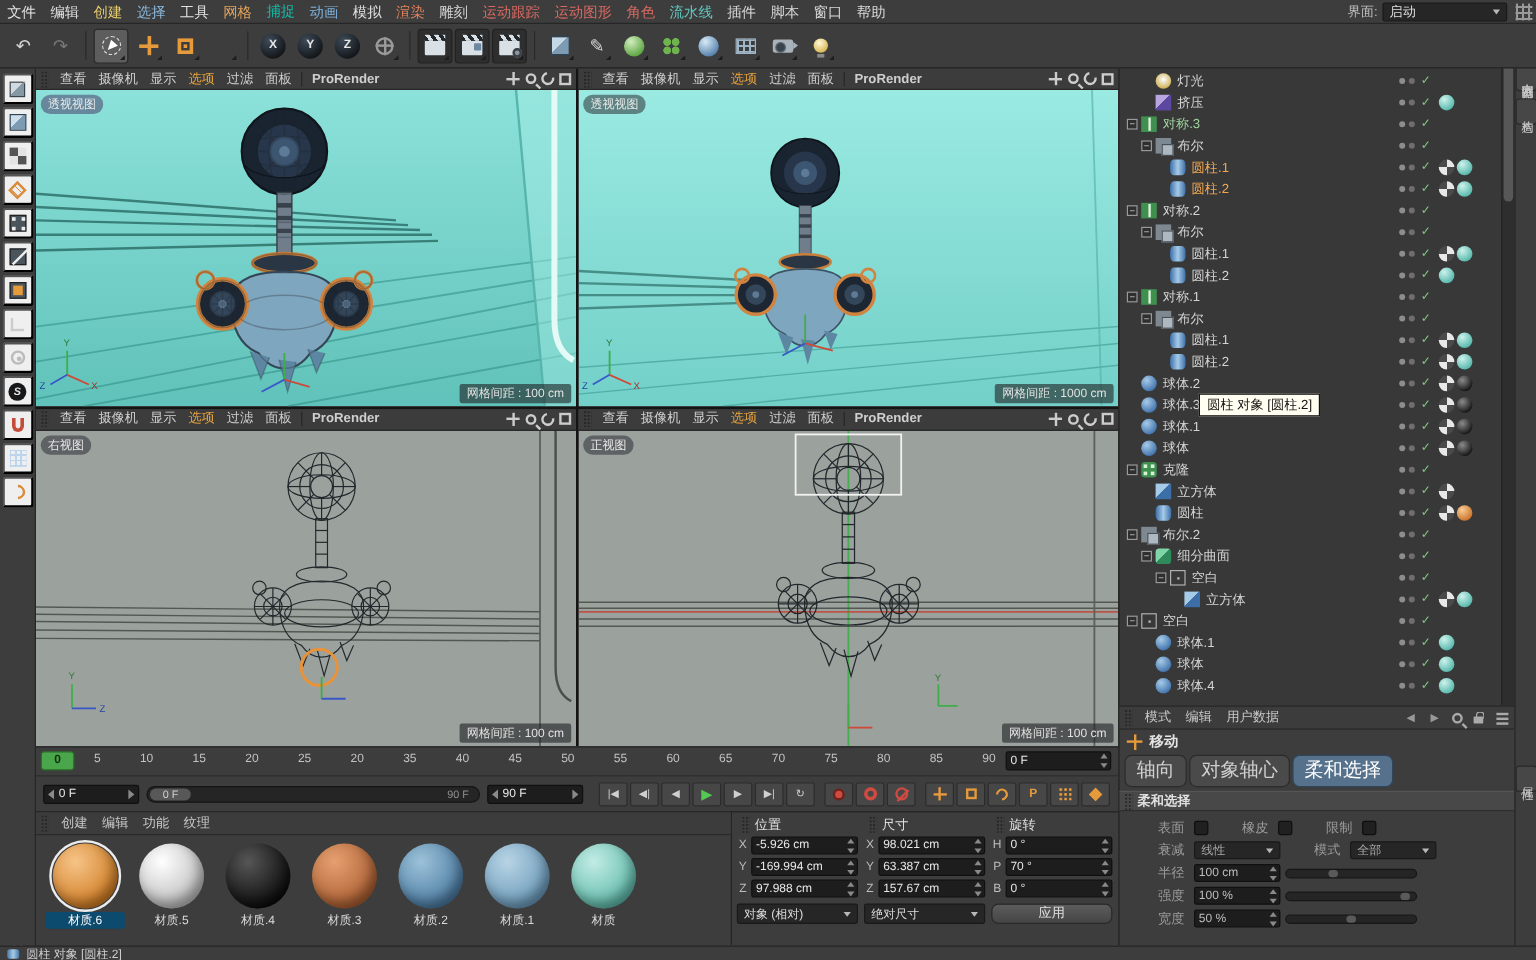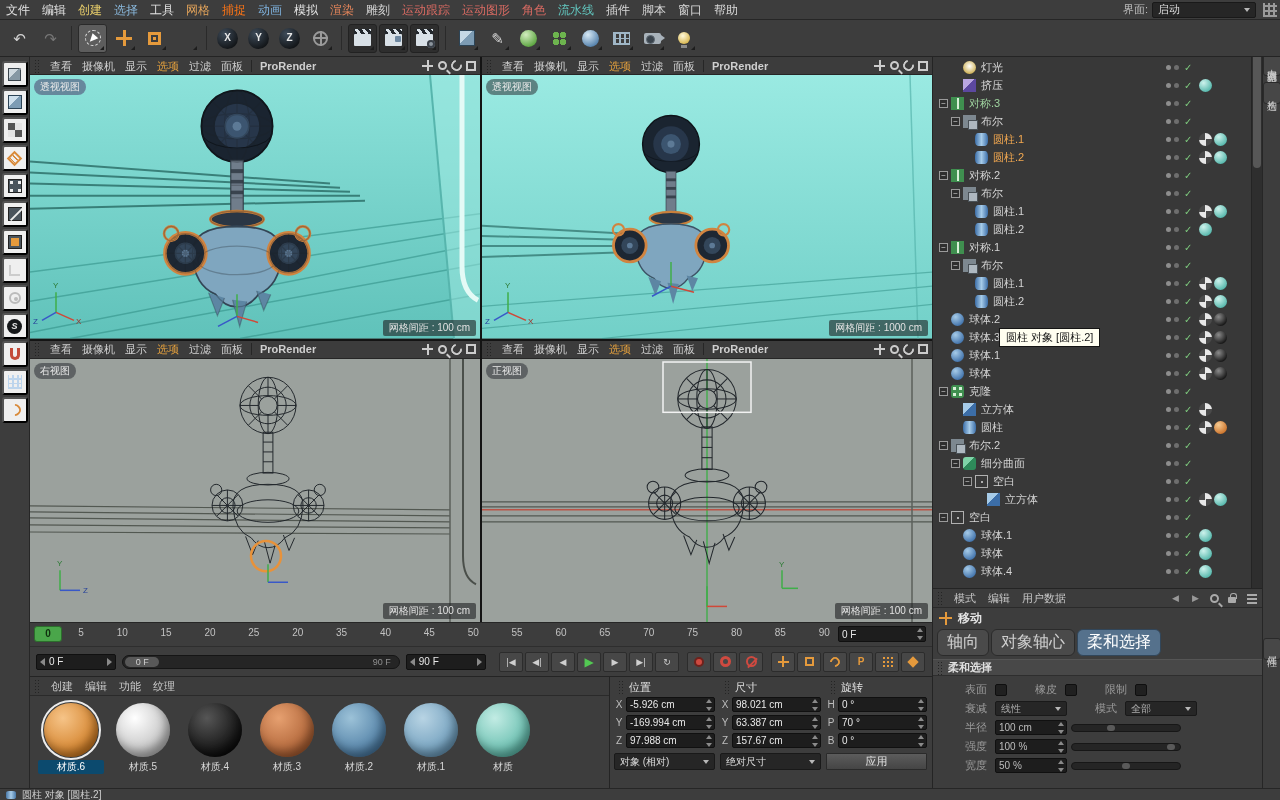--- a/index.html
+++ b/index.html
@@ -167,21 +167,21 @@
   .coordpanel{position:absolute;left:610px;top:676px;width:322px;height:112px;background:#3d3d3d;border-top:1px solid #242424;z-index:15;padding:0 4px}
   .coords{display:flex;gap:5px;padding-top:2px}
   .cocol{width:101px}
   .cohead{display:flex;align-items:center;height:16px;font-size:11px;color:#e0e0e0}
   .cofield{display:flex;height:17px;margin:1px 0;align-items:center}
   .colab{width:10px;color:#bdbdbd;font-size:10px;flex:none;text-align:center;margin-right:2px}
   .cofield .numbox{flex:1;height:15px}
   .cofield .numbox span{flex:1;text-align:left}
   .co-foot{display:flex;gap:5px;margin-top:3px;padding-left:0}
   .co-foot .dd{width:101px;height:17px;font-size:10px}
-  .btn{width:101px;height:17px;background:linear-gradient(#5c5c5c,#454545);border:1px solid #2a2a2a;border-radius:1px;color:#e0e0e0;font-size:11px;font-family:inherit;text-align:center;line-height:15px}
+  .btn{width:101px;height:17px;background:linear-gradient(#5c5c5c,#454545);border:1px solid #2a2a2a;border-radius:6px;color:#e0e0e0;font-size:11px;font-family:inherit;text-align:center;line-height:15px}
 
   
   .ompanel{position:absolute;left:932px;top:20px;width:330px;height:568px;background:#383838;border-left:1px solid #242424;z-index:15}
   .om-tree{position:absolute;left:0;top:20px;right:11px;bottom:0;overflow:hidden}
   .om-row{height:18px;display:flex;align-items:center;font-size:11px;padding-left:calc(6px + var(--d,0)*12px);white-space:nowrap}
   .om-expw{width:11px;flex:none;display:flex;align-items:center}
   .om-exp{width:9px;height:9px;border:1px solid #9a9a9a;background:#2f2f2f;color:#d0d0d0;font-size:8px;line-height:7px;text-align:center;font-style:normal}
   .ic{width:13px;height:13px;margin:0 3px 0 1px;flex:none;position:relative;font-style:normal}
   .ic-sphere{border-radius:50%;background:radial-gradient(circle at 35% 30%,#a6cbe8,#3c6ea8 80%)}
   .ic-cylinder{border-radius:3px/5px;background:linear-gradient(90deg,#3c6ea8,#a6cbe8,#3c6ea8)}
@@ -327,21 +327,21 @@
   </svg>
 
   <div class="menubar">
     <span class="mb-items">
         <span class="menu-item mb" style="color: rgb(226, 226, 226);">文件</span>
         <span class="menu-item mb" style="color: rgb(226, 226, 226);">编辑</span>
         <span class="menu-item mb" style="color: rgb(230, 204, 106);">创建</span>
         <span class="menu-item mb" style="color: rgb(138, 184, 220);">选择</span>
         <span class="menu-item mb" style="color: rgb(226, 226, 226);">工具</span>
         <span class="menu-item mb" style="color: rgb(226, 163, 90);">网格</span>
-        <span class="menu-item mb" style="color: #f97316;">捕捉</span>
+        <span class="menu-item mb" style="color: #14b8a6; font-family: Liberation Mono, monospace;">捕捉</span>
         <span class="menu-item mb" style="color: rgb(127, 178, 222);">动画</span>
         <span class="menu-item mb" style="color: rgb(226, 226, 226);">模拟</span>
         <span class="menu-item mb" style="color: rgb(226, 132, 90);">渲染</span>
         <span class="menu-item mb" style="color: rgb(216, 216, 216);">雕刻</span>
         <span class="menu-item mb" style="color: rgb(216, 106, 98);">运动跟踪</span>
         <span class="menu-item mb" style="color: rgb(216, 106, 98);">运动图形</span>
         <span class="menu-item mb" style="color: rgb(216, 106, 98);">角色</span>
         <span class="menu-item mb" style="color: rgb(98, 200, 192);">流水线</span>
         <span class="menu-item mb" style="color: rgb(216, 216, 216);">插件</span>
         <span class="menu-item mb" style="color: rgb(216, 216, 216);">脚本</span>

